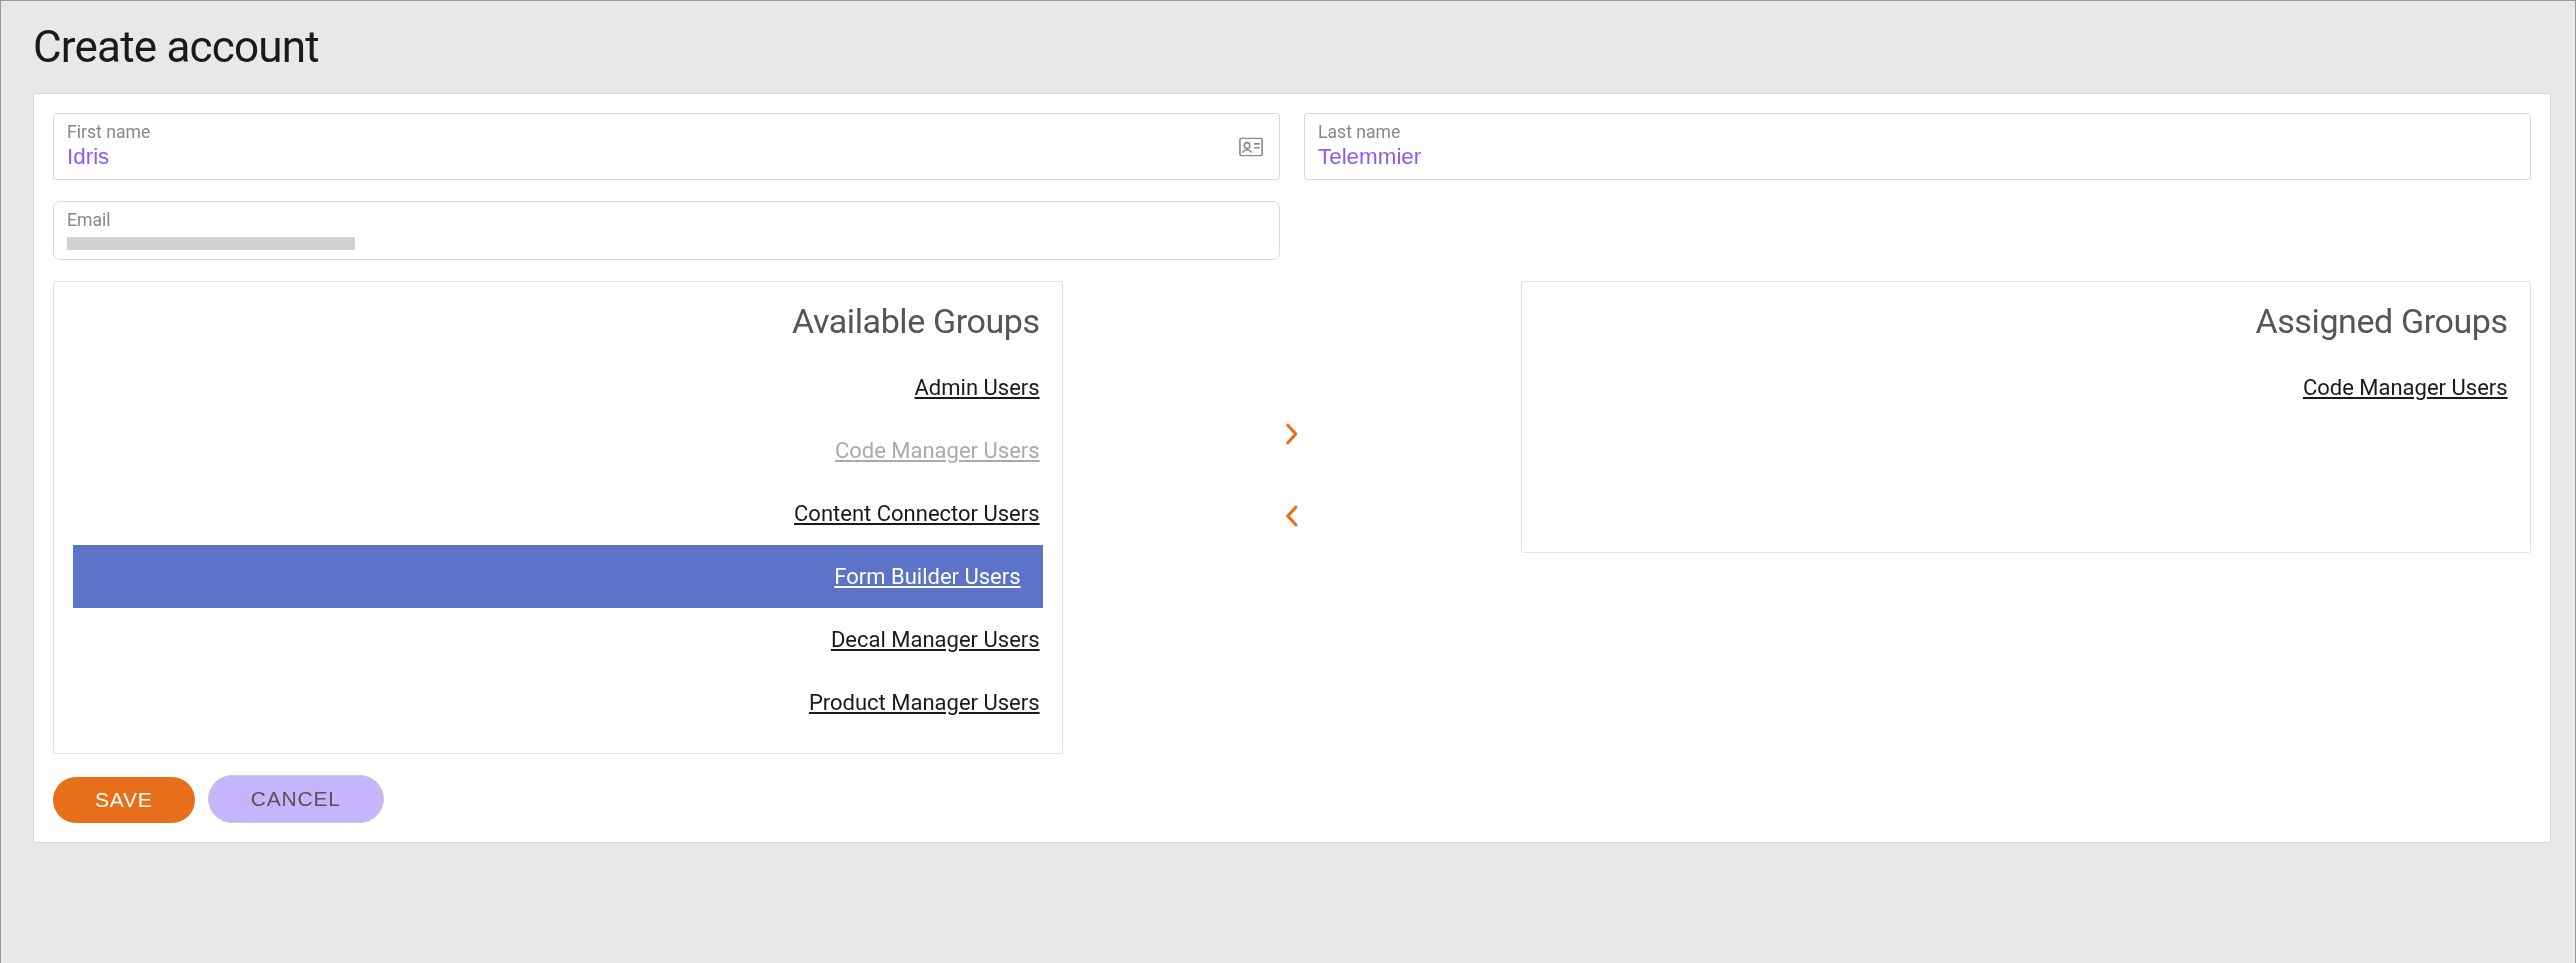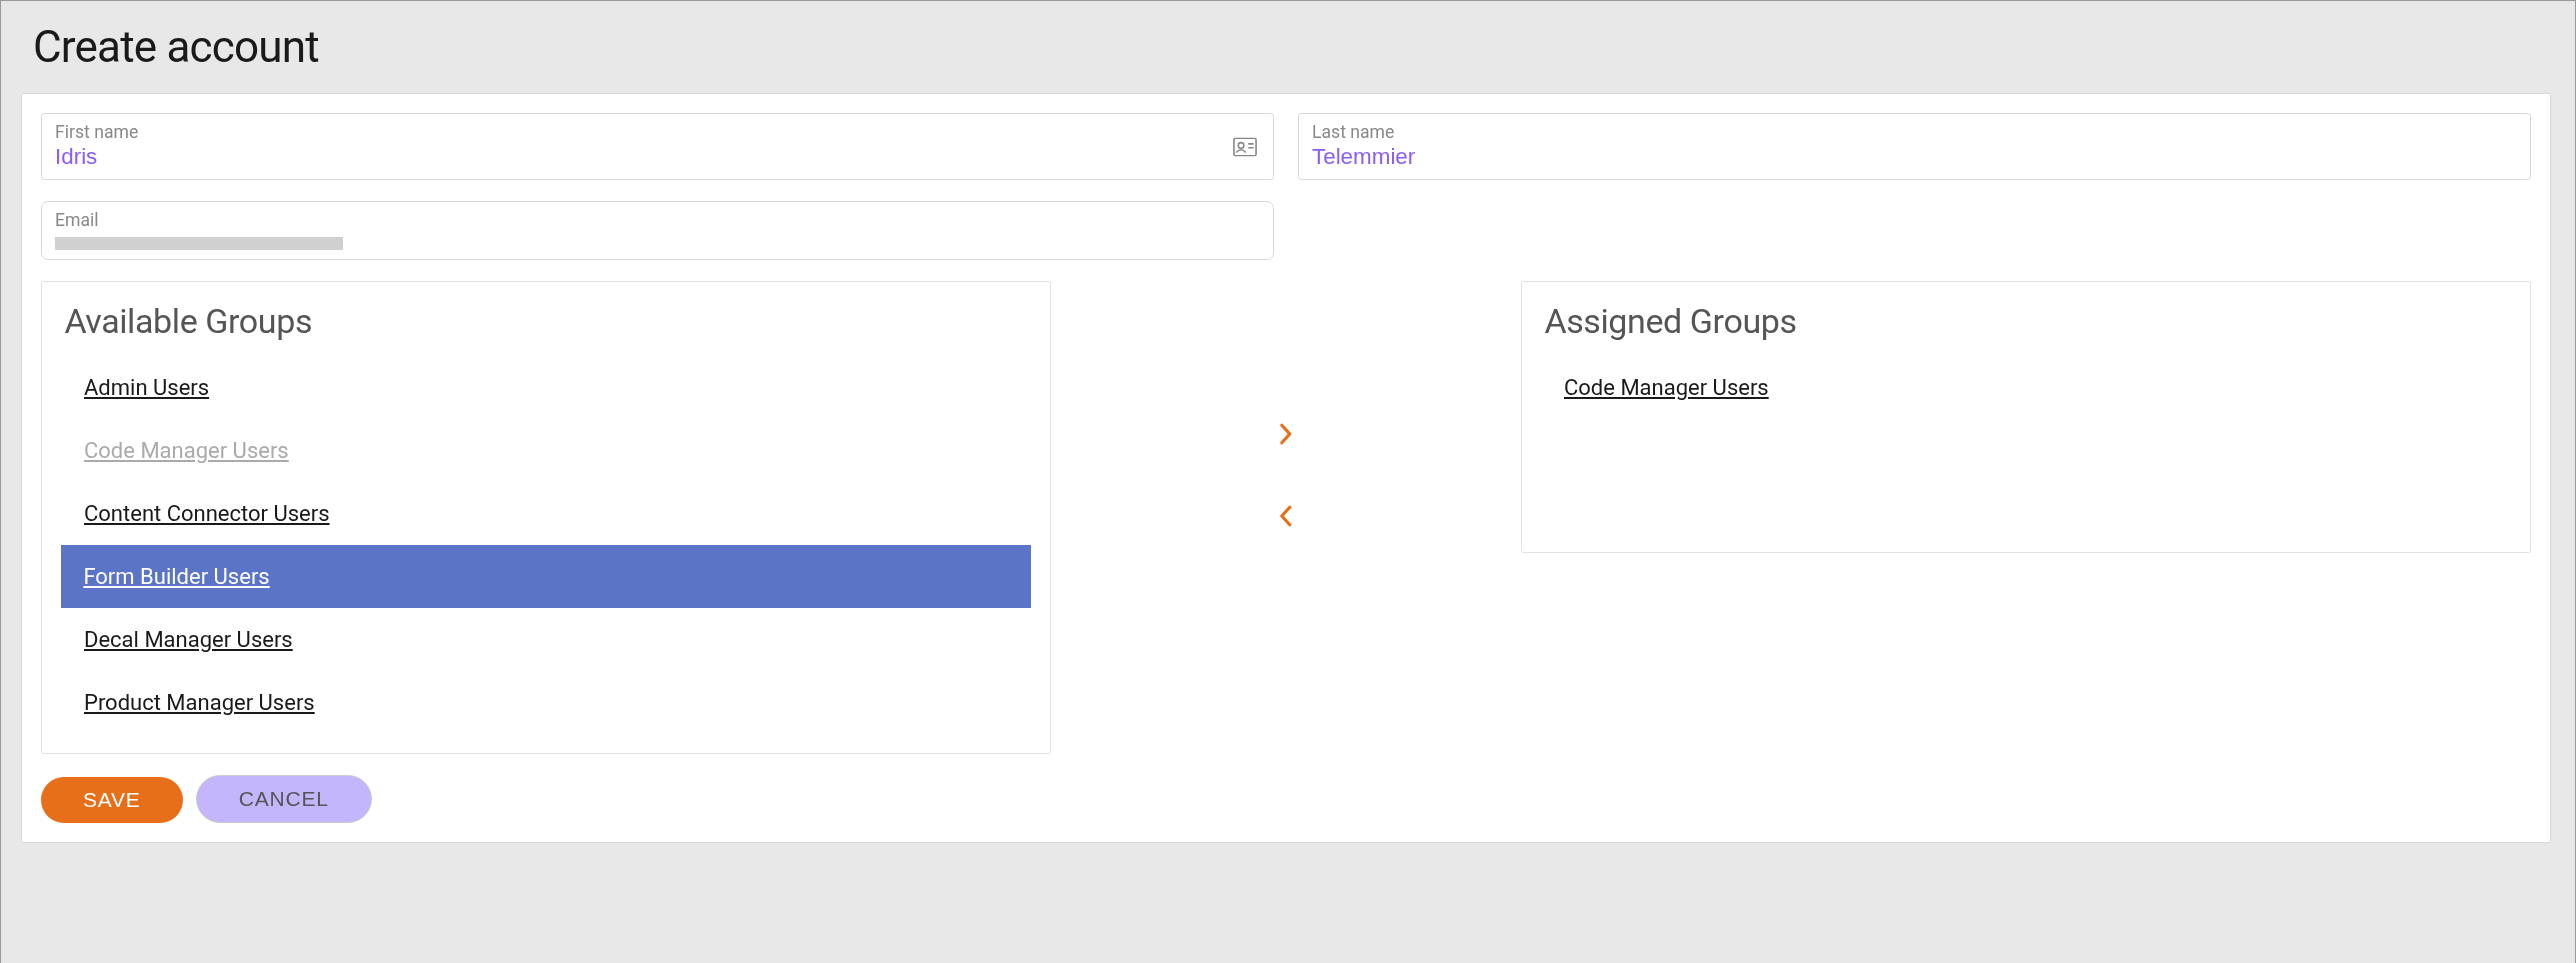--- a/index.html
+++ b/index.html
@@ -19,21 +19,21 @@
     }
     .page-title {
       font-size: 44px;
       font-weight: 400;
       color: #1a1a1a;
       padding: 20px 32px 20px 32px;
       letter-spacing: -0.8px;
     }
     .form-container {
       background: #fff;
-      margin: 0 24px 24px 20px;
+      margin: 0 24px 24px 32px;
       border: 0.8px solid #d8d8d8;
       border-radius: 2.4px;
       padding: 19px;
     }
     .row1 {
       display: flex;
       gap: 24px;
     }
     .input-box {
       flex: 1;
@@ -76,20 +76,21 @@
       width: 288px;
       height: 13px;
       background: #d0d0d0;
       margin-top: 6.4px;
     }
     .groups-row {
       display: flex;
       margin-top: 21px;
       align-items: flex-start;
       gap: 4px;
+      text-align: right;
     }
     .group-box {
       border: 0.8px solid #e2e2e2;
       border-radius: 2.4px;
       padding: 19px 0 19px 0;
       background: #fff;
     }
     .available-box {
       width: 1010px;
     }

